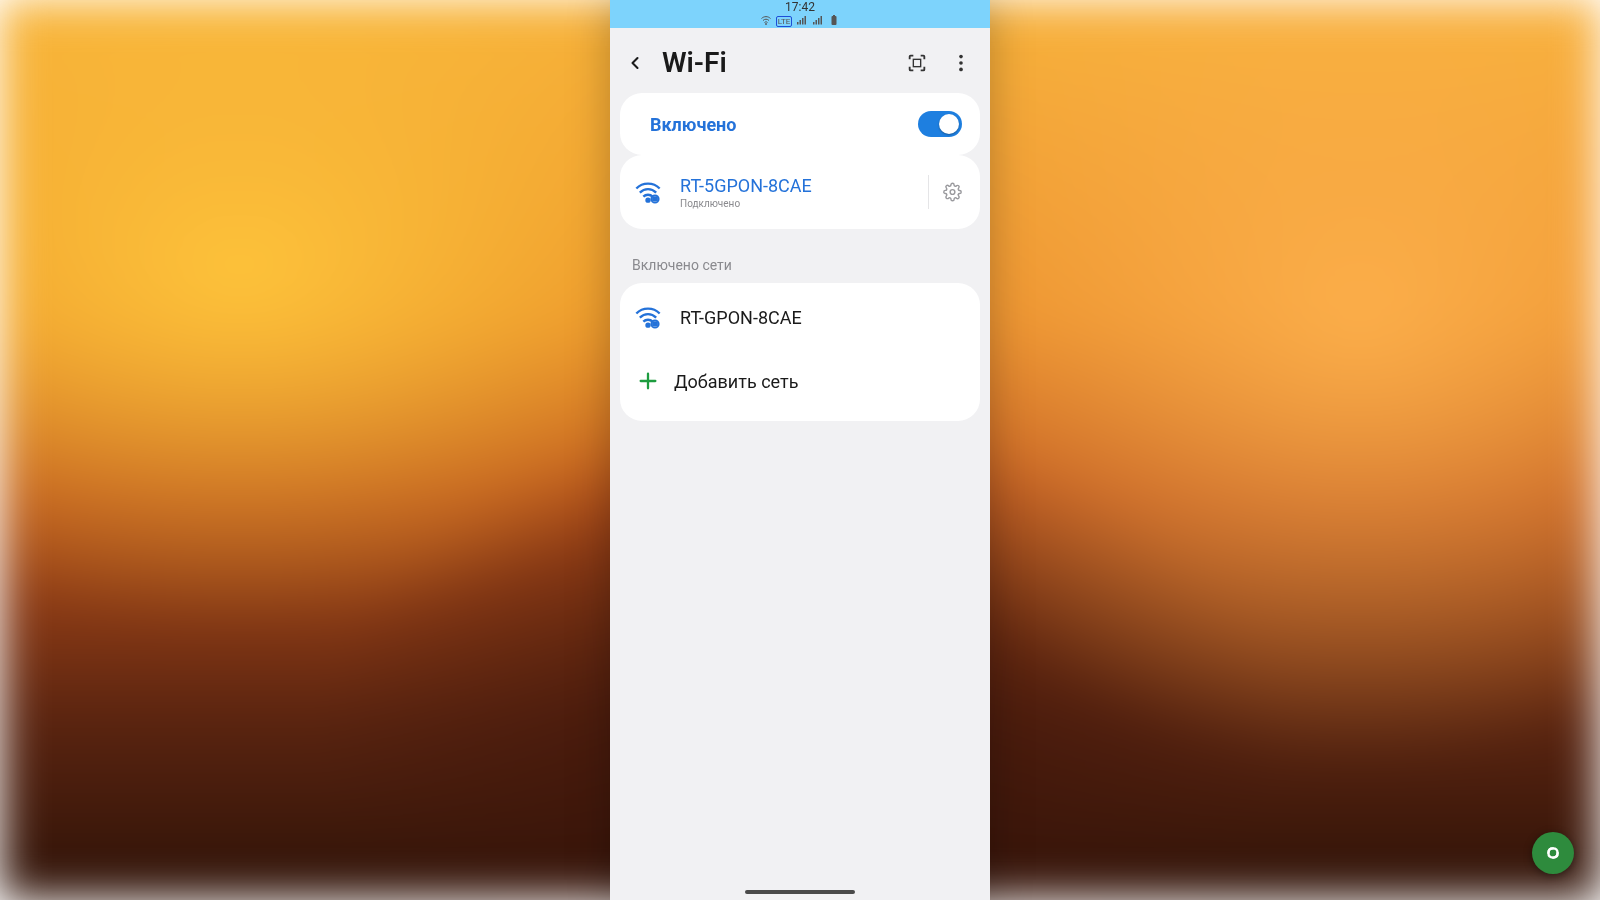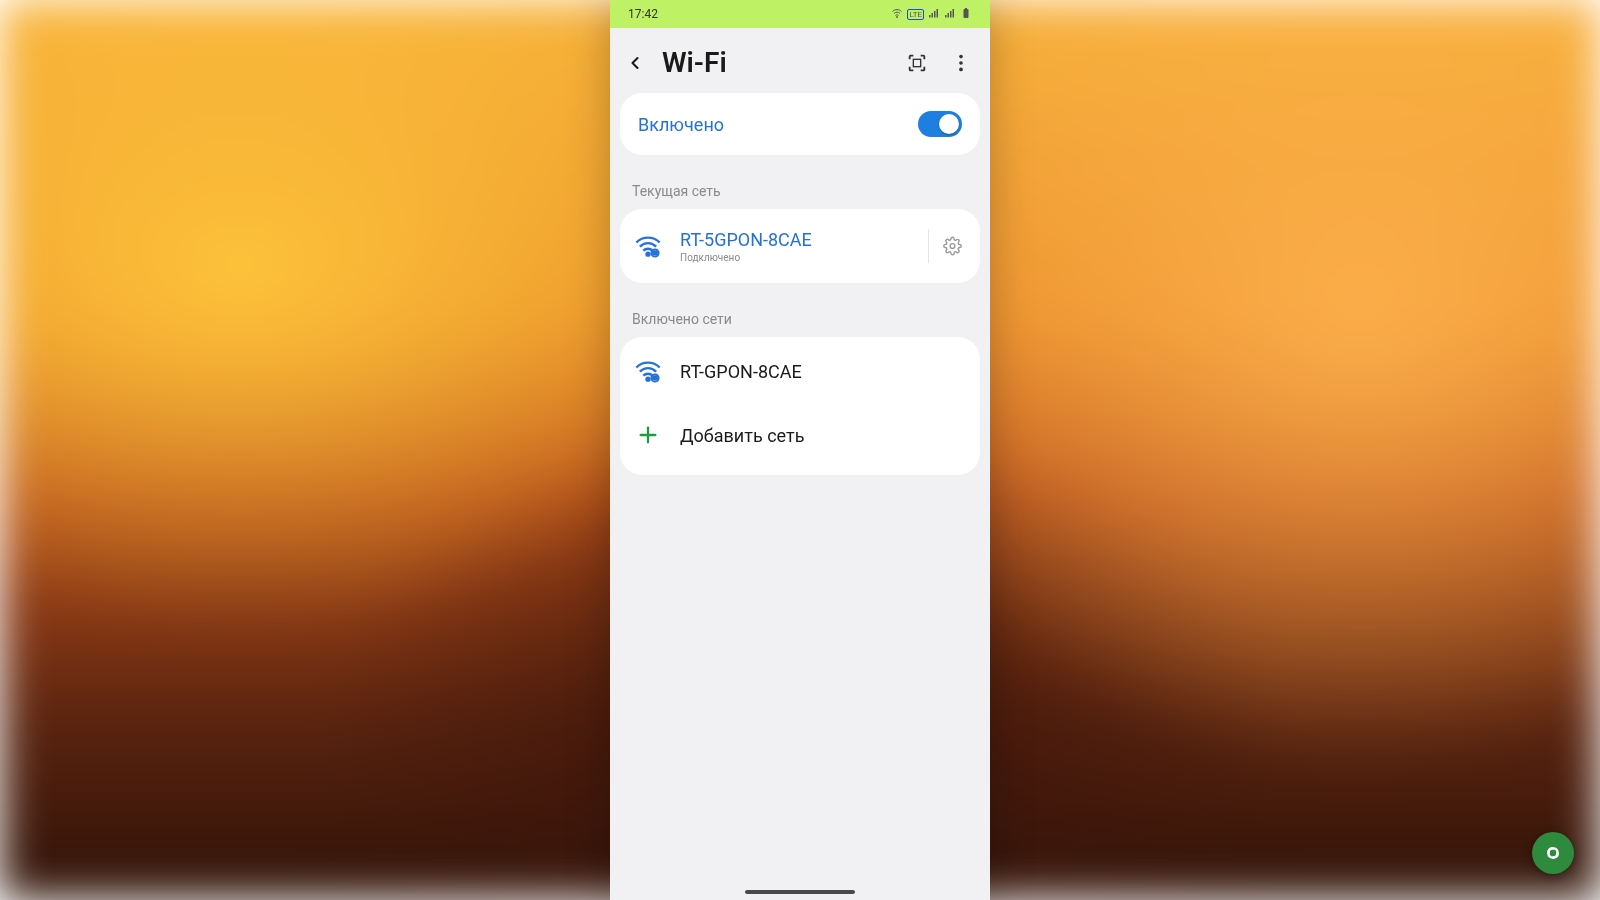--- a/index.html
+++ b/index.html
@@ -14,39 +14,39 @@
       filter: blur(22px);
     }
     .phone {
       position: absolute; left: 50%; top: 0; transform: translateX(-50%);
       width: 380px; height: 900px; background: #f1f1f3;
       box-shadow: 0 0 40px rgba(0,0,0,0.25);
       display: flex; flex-direction: column;
     }
     .statusbar {
       height: 28px; display: flex; align-items: center; justify-content: space-between;
-      padding: 0 18px; font-size: 12px; color: #333; background: #bef264;
+      padding: 0 18px; font-size: 12px; color: #333; background: #7dd3fc; flex-direction: column;
     }
     .status-icons { display: flex; gap: 4px; align-items: center; }
     .status-icons svg { width: 12px; height: 12px; }
     .header {
       display: flex; align-items: center; padding: 18px 18px 14px 12px; gap: 14px; background: #f1f1f3;
     }
     .back-btn { width: 26px; height: 26px; display:flex;align-items:center;justify-content:center; cursor:pointer; }
     .header-title { font-size: 28px; font-weight: 600; color: #1a1a1a; flex: 1; }
     .header-actions { display: flex; gap: 22px; align-items: center; }
     .header-actions .ibtn { width: 22px; height: 22px; display:flex;align-items:center;justify-content:center; cursor:pointer; color:#333; }
     .card {
       margin: 0 10px; background: #fff; border-radius: 22px;
     }
     .toggle-row {
       display:flex; align-items:center; justify-content:space-between;
       padding: 18px 18px;
     }
-    .toggle-label { font-size: 18px; font-weight: 400; }
+    .toggle-label { font-size: 18px; font-weight: 700; margin-left: 12px; }
     .switch {
       width: 44px; height: 26px; border-radius: 14px; position: relative; cursor:pointer;
     }
     .switch.on { background:#1e7fe0; }
     .switch .knob {
       position:absolute; width:20px; height:20px; border-radius:50%; background:#fff; top:3px;
       box-shadow: 0 1px 2px rgba(0,0,0,0.3);
     }
     .switch.on .knob { right:3px; }
     .section-label {
@@ -55,21 +55,21 @@
     .net-row {
       display:flex; align-items:center; padding: 16px 18px 16px 14px; gap: 18px;
     }
     .net-row.tappable { cursor:pointer; }
     .wifi-icon { width: 28px; height: 28px; flex-shrink:0; display:flex;align-items:center;justify-content:center; }
     .net-text { flex:1; display:flex; flex-direction:column; gap:2px; }
     .net-name { font-size: 18px; }
     .net-status { font-size: 10px; color: #8a8a8e; }
     .gear-btn { width: 34px; height:34px; display:flex;align-items:center;justify-content:center; cursor:pointer; border-left:1px solid #e5e5e7; padding-left:14px; margin-left:4px; }
     .card.list { padding: 4px 0; }
-    .add-row { display:flex; align-items:center; padding: 20px 18px 22px 14px; gap: 18px; cursor:pointer; }
+    .add-row { display:flex; align-items:center; padding: 20px 18px 22px 14px; gap: 12px; cursor:pointer; }
     .plus-icon { width: 28px; height:28px; display:flex;align-items:center;justify-content:center; }
     .gesture-bar {
       position:absolute; bottom:6px; left:50%; transform:translateX(-50%);
       width:110px; height:4px; border-radius:2px; background:#4a4a4a;
     }
     .fab {
       position:absolute; right:26px; bottom:26px; width:42px; height:42px; border-radius:50%;
       background:#2e8b3d; display:flex;align-items:center;justify-content:center; box-shadow:0 2px 8px rgba(0,0,0,0.4); cursor:pointer;
     }
     .fab svg { width:22px; height:22px; }
@@ -143,21 +143,20 @@
 
   <div class="card">
     <div class="toggle-row">
       <span class="toggle-label accent" style="--accent:#2472d9">Включено</span>
       <div class="switch on">
         <div class="knob"></div>
       </div>
     </div>
   </div>
 
-  <div class="section-label">Текущая сеть</div>
 
   <div class="card list">
     <div class="net-row tappable">
       <div class="wifi-icon">
         <svg viewBox="0 0 24 24" fill="none" stroke="#2472d9" stroke-width="2">
             <path d="M2 9c5.5-5.5 14.5-5.5 20 0M5 12.5c4-4 10-4 14 0M8 16c2.2-2.2 5.8-2.2 8 0"></path>
             <circle cx="12" cy="19" r="1.3" fill="#2472d9"></circle>
             <circle cx="18" cy="18" r="3.2" fill="#f1f1f3" stroke="#2472d9" stroke-width="1.5"></circle>
             <rect x="16.5" y="17" width="3" height="2.2" fill="#2472d9"></rect>
             <path d="M17 17v-1a1 1 0 112 0v1" stroke="#2472d9" stroke-width="1"></path>

